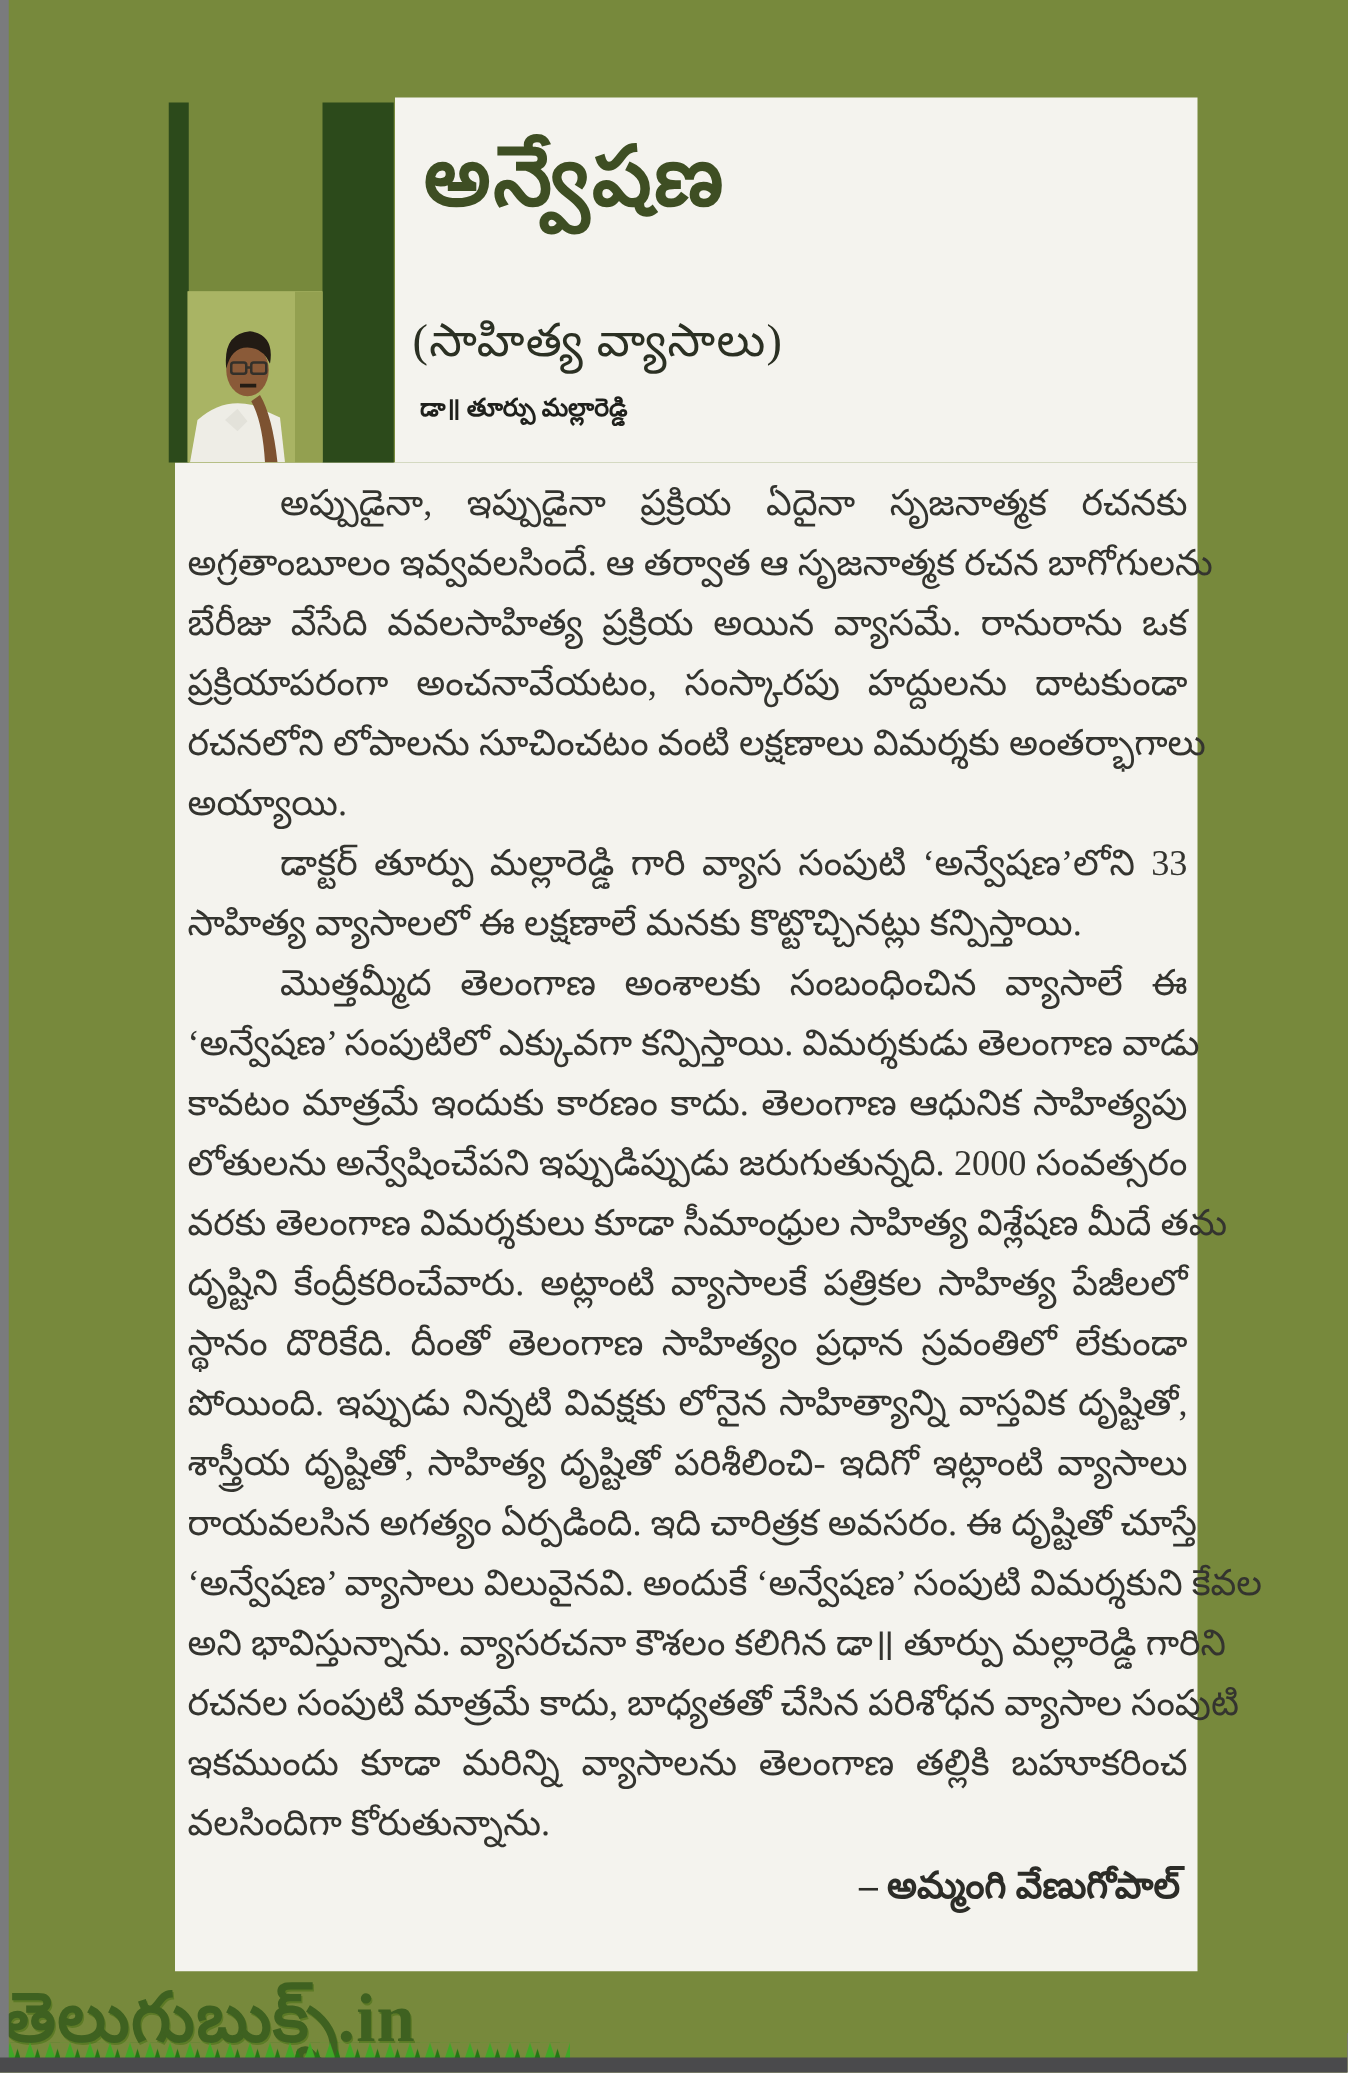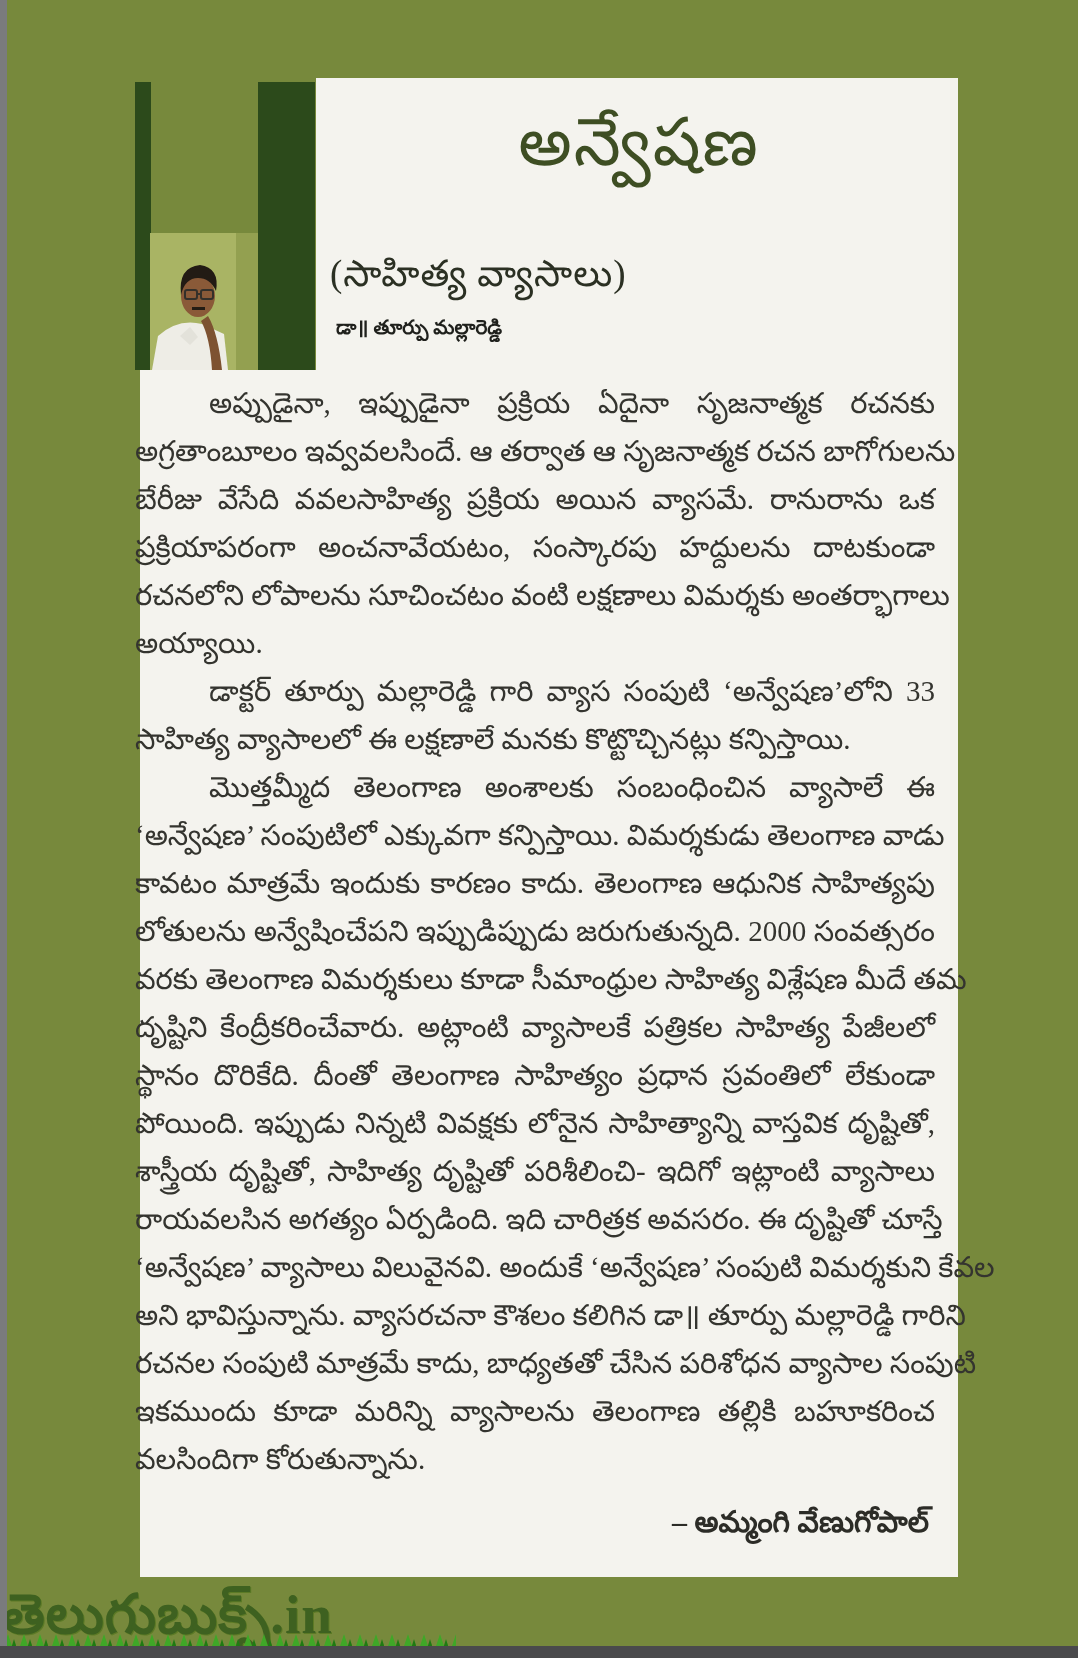--- a/index.html
+++ b/index.html
@@ -17,43 +17,43 @@
   .bar.wide{left:258px;width:57px;}
   
   .photo{position:absolute;left:150px;top:233px;width:108px;height:137px;background:#a9b464;overflow:hidden;}
   
   .panel{position:absolute;background:#f4f3ee;}
   .panel.header{left:316px;top:78px;width:642px;height:292px;}
   .panel.body{left:140px;top:370px;width:818px;height:1207px;}
   
   .title{
     position:absolute;left:339px;top:104px;width:600px;
-    font-size:67px;font-weight:normal;color:#3e4e23;letter-spacing:2px;text-align:center;
+    font-size:67px;font-weight:bold;color:#3e4e23;letter-spacing:2px;
   }
   .subtitle{
     position:absolute;left:330px;top:224px;width:600px;
     font-size:37px;color:#2b3023;letter-spacing:1px;margin-top:28px;
   }
   .author{
     position:absolute;left:336px;top:316px;width:600px;
     font-size:20px;font-weight:bold;color:#1f201c;
   }
   
   .blurb{
-    position:absolute;left:135px;top:379px;width:800px;
+    position:absolute;left:150px;top:379px;width:800px;
     color:#34342f;font-size:29px;
   }
   .bline{
     height:48px;line-height:48px;white-space:nowrap;
     text-align:justify;text-align-last:justify;overflow:visible;
   }
   .bline.end{text-align-last:left;}
   .bline.indent{text-indent:74px;}
   .signature{
-    margin-top:15px;height:48px;line-height:48px;
+    margin-top:2px;height:48px;line-height:48px;
     text-align:right;padding-right:6px;
     font-size:30px;font-weight:bold;color:#2c2c27;
   }
   
   .watermark{
     position:absolute;left:2px;top:1583px;width:460px;
     font-size:55px;font-weight:bold;color:#3e6120;
     letter-spacing:1px;text-shadow:1px 1px 0 #5c7a26;
   }
   .grass{position:absolute;left:0;top:1634px;width:456px;height:24px;}

